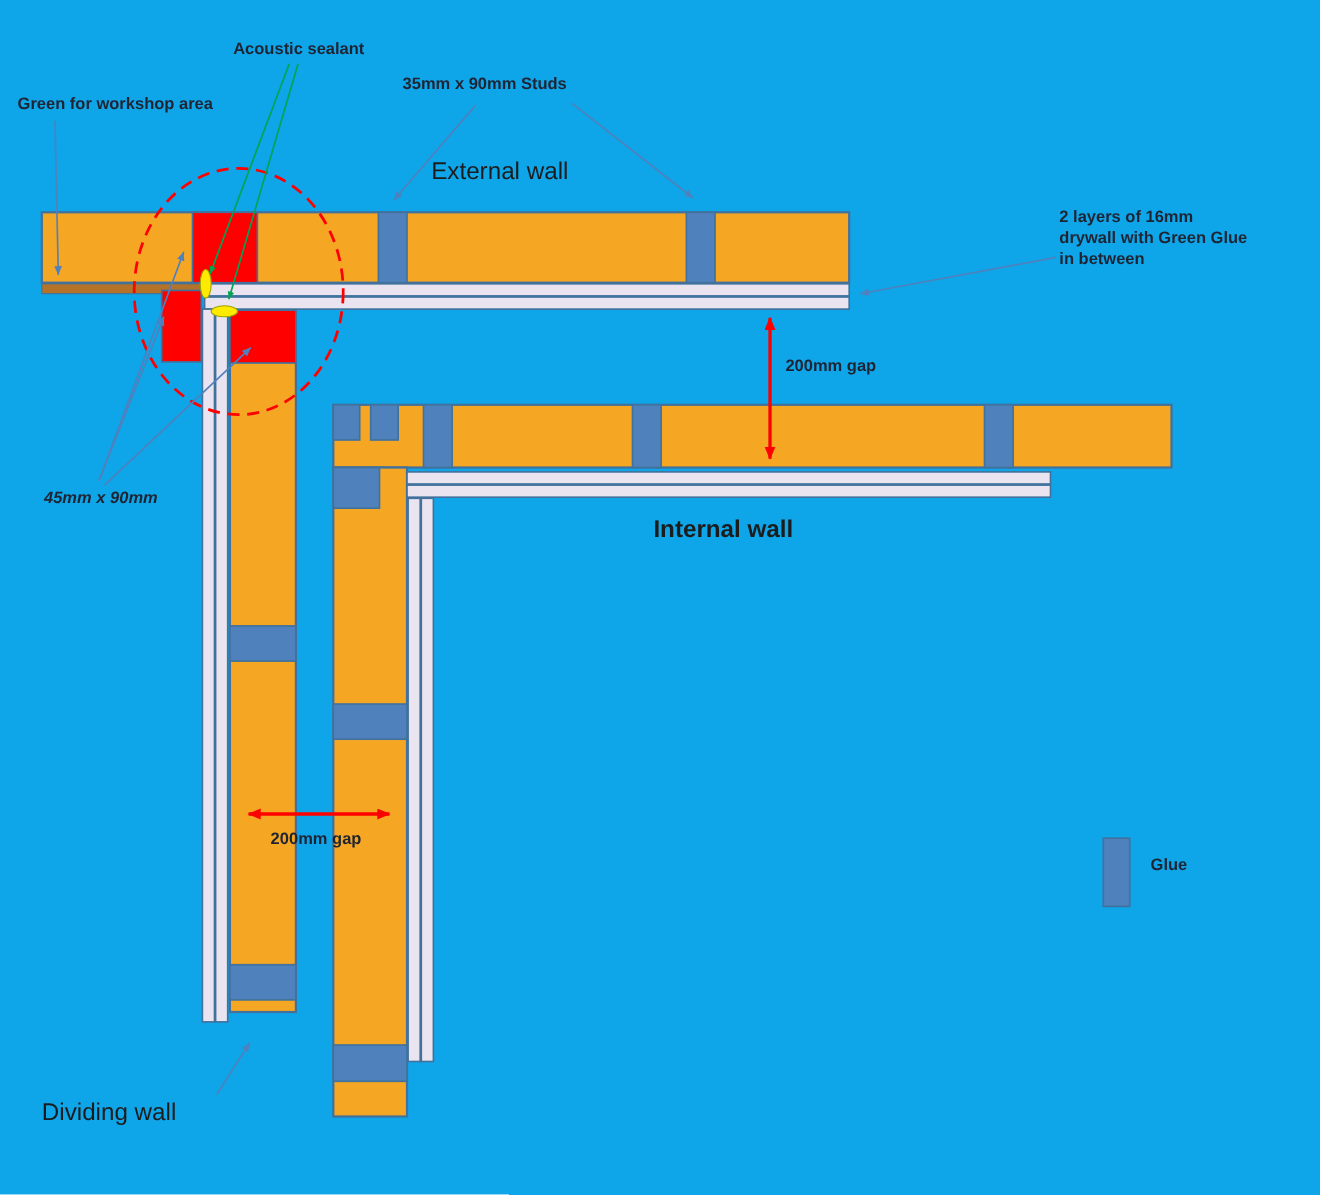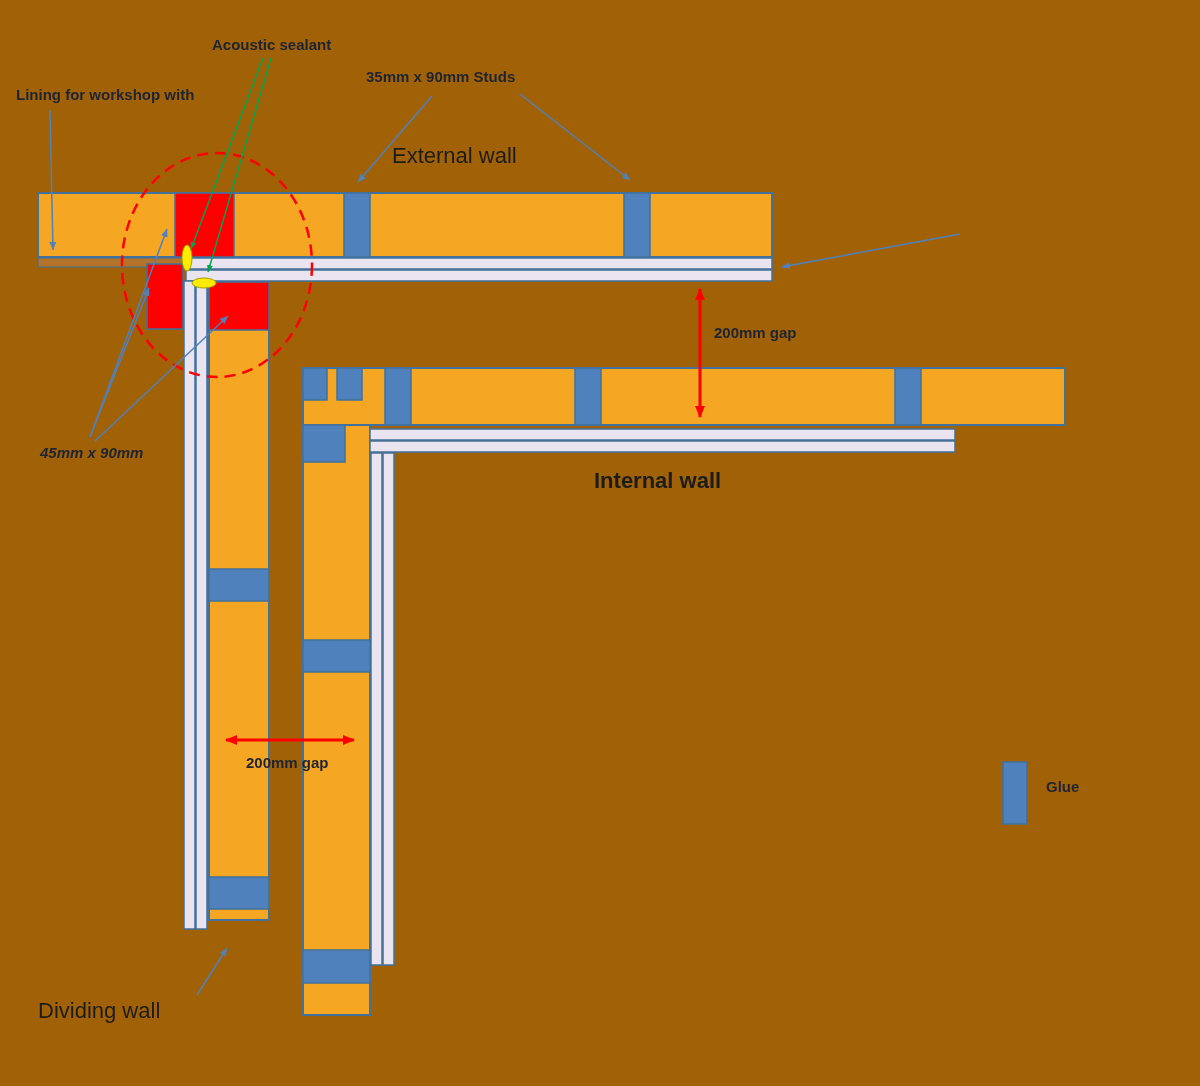--- a/index.html
+++ b/index.html
@@ -2,21 +2,21 @@
 <html style="--c-orange: #F5A623; --c-blue: #4F81BD; --c-outline: #41719C; --c-red: #FF0000; --c-drywall: #E9E4F0; --c-brown: #B5732A; --c-yellow: #FFEB00; --c-yellowline: #A0A000; --c-green: #00A550; --c-arrowblue: #4F81BD; --c-text: #1F2433;"><head>
 <meta charset="utf-8">
 <style>
   :root{
     --c-orange:#F5A623; --c-blue:#4F81BD; --c-outline:#41719C; --c-red:#FF0000;
     --c-drywall:#E9E4F0; --c-brown:#B5732A; --c-yellow:#FFEB00; --c-yellowline:#A0A000;
     --c-green:#00A550; --c-arrowblue:#4F81BD; --c-text:#1F2433;
   }
   html,body{margin:0;padding:0;background:#ffffff;}
   body{font-family:"Liberation Sans",sans-serif;}
-  #canvas{position:relative;width:1200px;height:1086px;background:#a16207;overflow:hidden;}
+  #canvas{position:relative;width:1200px;height:1086px;background:#0ea5e9;overflow:hidden;}
   #canvas > svg{position:absolute;left:0;top:0;}
   .lbl{position:absolute;font-size:15px;font-weight:700;color:var(--c-text);white-space:nowrap;}
   .lbl.big{font-size:22px;font-weight:400;color:#1c1c1c;}
   .lbl.note{white-space:normal;width:172px;line-height:1.28;}
   
   .sh-orange{fill:var(--c-orange);stroke:var(--c-outline);stroke-width:2;}
   .sh-stud{fill:var(--c-blue);stroke:var(--c-outline);stroke-width:1.5;}
   .sh-red{fill:var(--c-red);stroke:var(--c-outline);stroke-width:1.5;}
   .sh-drywall{fill:var(--c-drywall);stroke:var(--c-outline);stroke-width:1.5;}
   .sh-brown{fill:var(--c-brown);stroke:var(--c-outline);stroke-width:1;}
@@ -92,23 +92,24 @@
     <line class="ln-blue" x1="95" y1="441" x2="228" y2="316" marker-end="url(#mb)"></line>
     <line class="ln-blue" x1="197" y1="995" x2="227" y2="948" marker-end="url(#mb)"></line>
 
     <line class="ln-red" x1="700" y1="289" x2="700" y2="417" marker-start="url(#mr)" marker-end="url(#mr)"></line>
     <line class="ln-red" x1="226" y1="740" x2="354" y2="740" marker-start="url(#mr)" marker-end="url(#mr)"></line>
 
     <rect class="sh-stud" x="1003" y="762" width="24" height="62"></rect>
   </svg>
 
   <div class="lbl" style="left:212px;top:36px;">Acoustic sealant</div>
-  <div class="lbl" style="left:16px;top:86px;">Lining for workshop with</div>
+  <div class="lbl" style="left:16px;top:86px;">Green for workshop area</div>
   <div class="lbl" style="left:366px;top:68px;">35mm x 90mm Studs</div>
   <div class="lbl big" style="left:392px;top:143px;">External wall</div>
+  <div class="lbl note" style="left:963px;top:188px;">2 layers of 16mm drywall with Green Glue in between</div>
   <div class="lbl" style="left:714px;top:324px;">200mm gap</div>
   <div class="lbl big" style="left:594px;top:468px;font-weight:bold;">Internal wall</div>
   <div class="lbl" style="left:40px;top:444px;font-style:italic;">45mm x 90mm</div>
   <div class="lbl" style="left:246px;top:754px;">200mm gap</div>
   <div class="lbl" style="left:1046px;top:778px;">Glue</div>
   <div class="lbl big" style="left:38px;top:998px;">Dividing wall</div>
 
 </div>
 
 </body></html>

